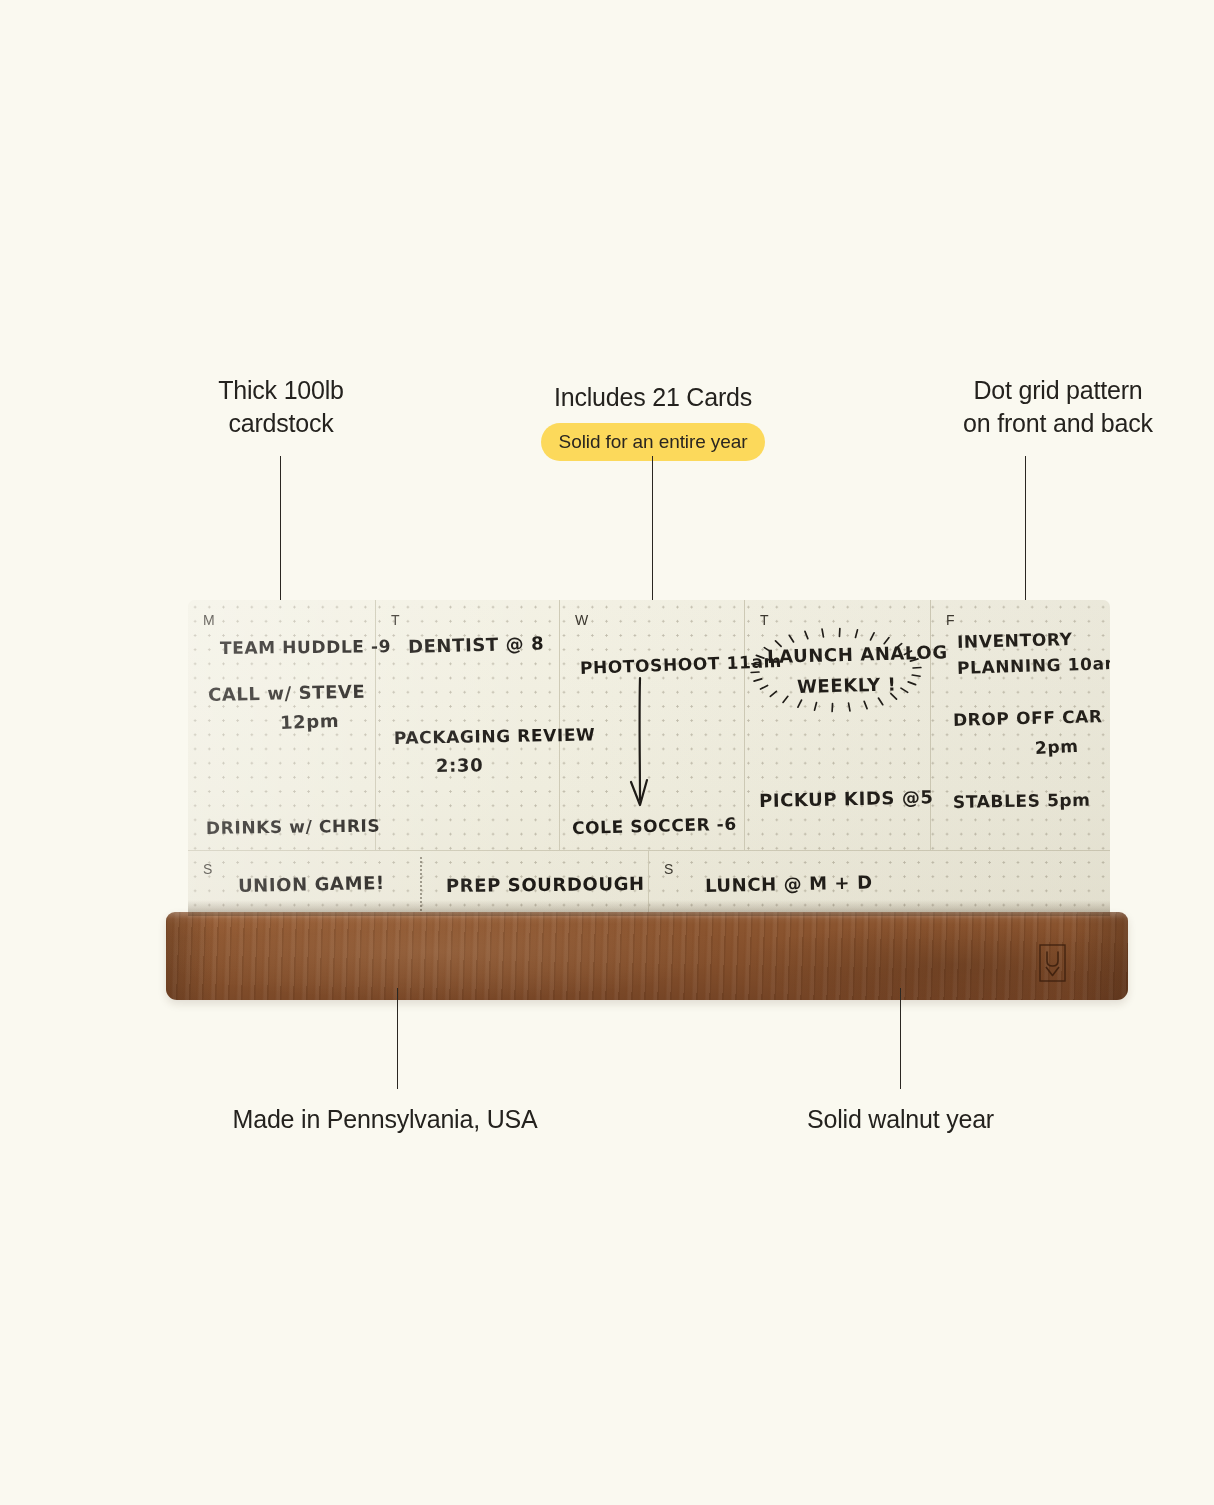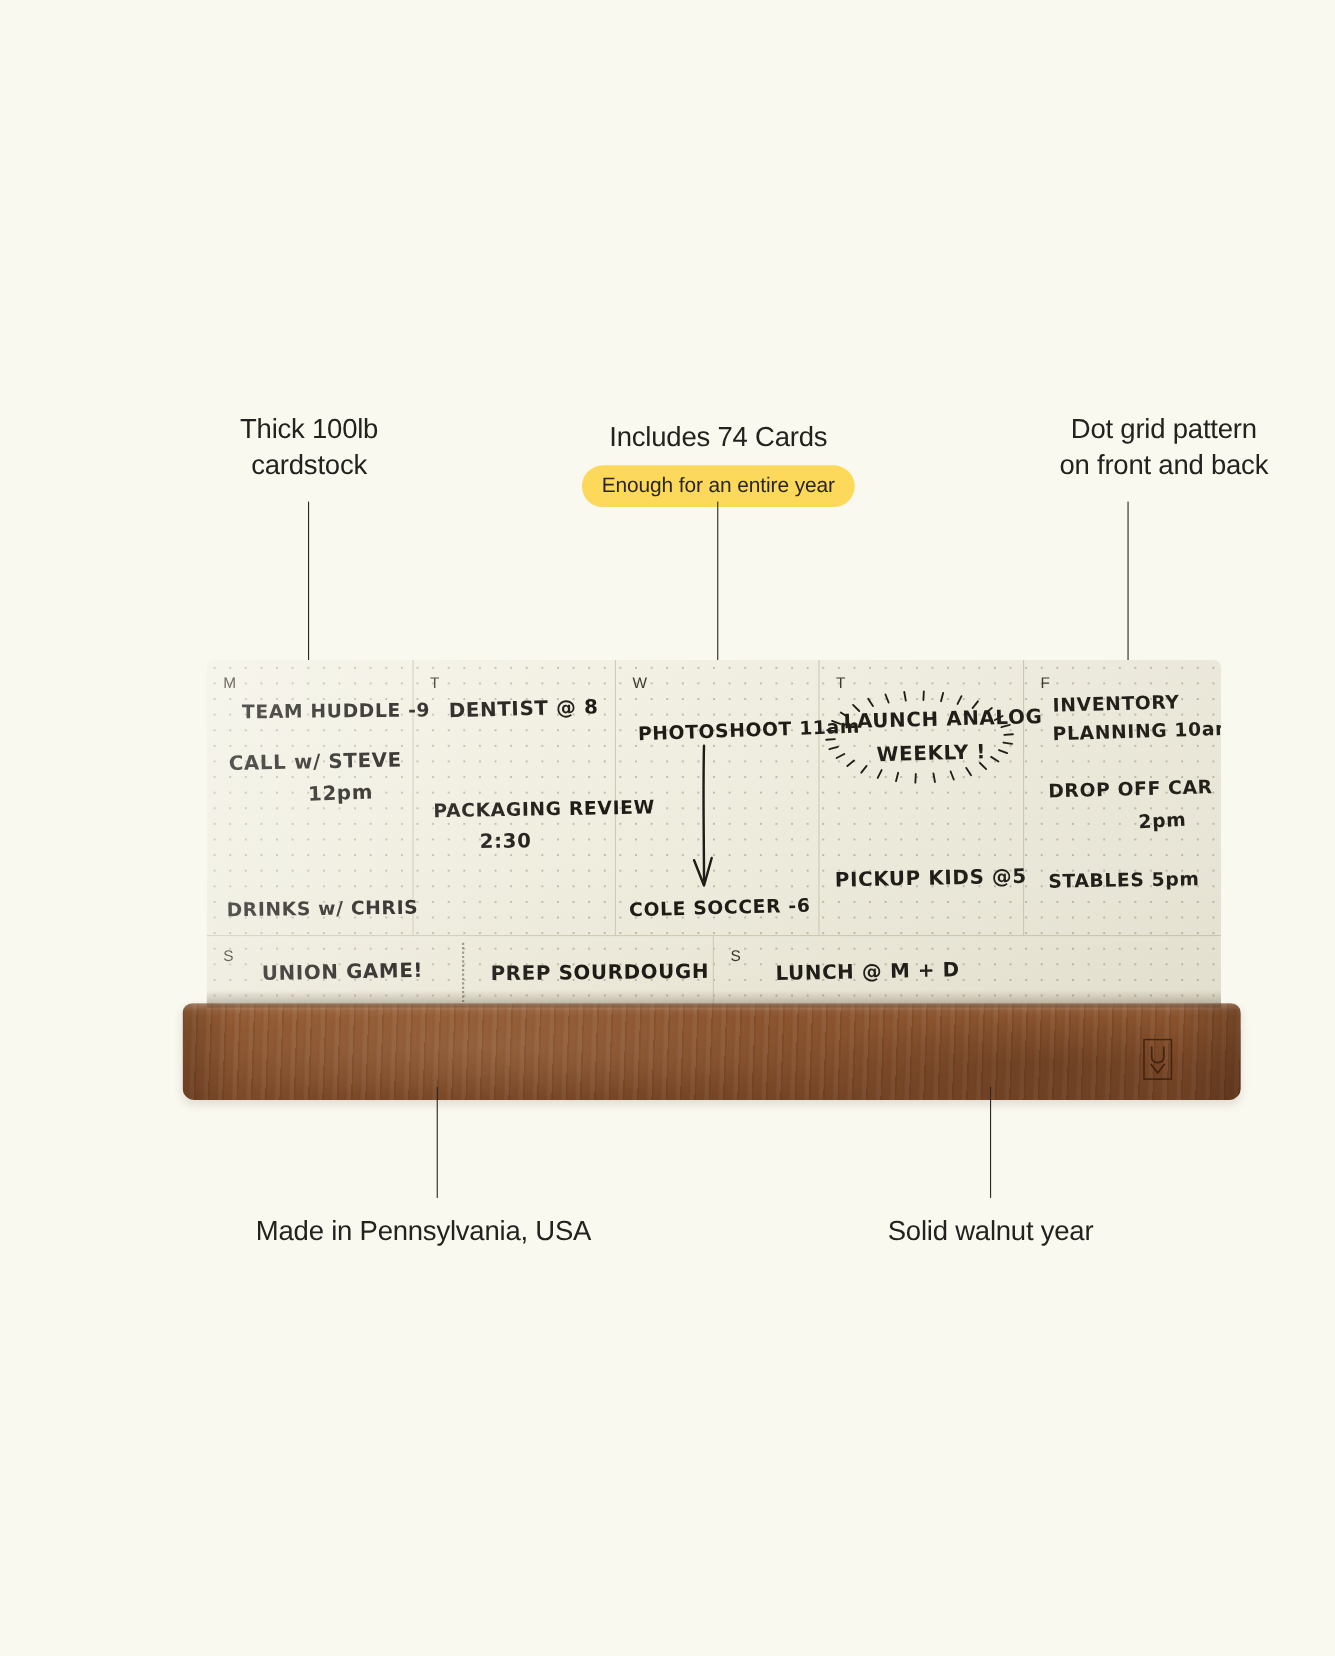--- a/index.html
+++ b/index.html
@@ -185,22 +185,22 @@
 
 <div class="stage">
 
   <div class="callout" id="callout-cardstock">
     <div class="callout-text">Thick 100lb
 cardstock</div>
   </div>
   <div class="leader" id="leader-cardstock"></div>
 
   <div class="callout" id="callout-cards">
-    <div class="callout-text">Includes 74 Cards</div>
-    <div class="badge">Enough for an entire year</div>
+    <div class="callout-text">Includes 21 Cards</div>
+    <div class="badge">Solid for an entire year</div>
   </div>
   <div class="leader" id="leader-cards"></div>
 
   <div class="callout" id="callout-dotgrid">
     <div class="callout-text">Dot grid pattern
 on front and back</div>
   </div>
   <div class="leader" id="leader-dotgrid"></div>
 
   <div id="card-stack">

